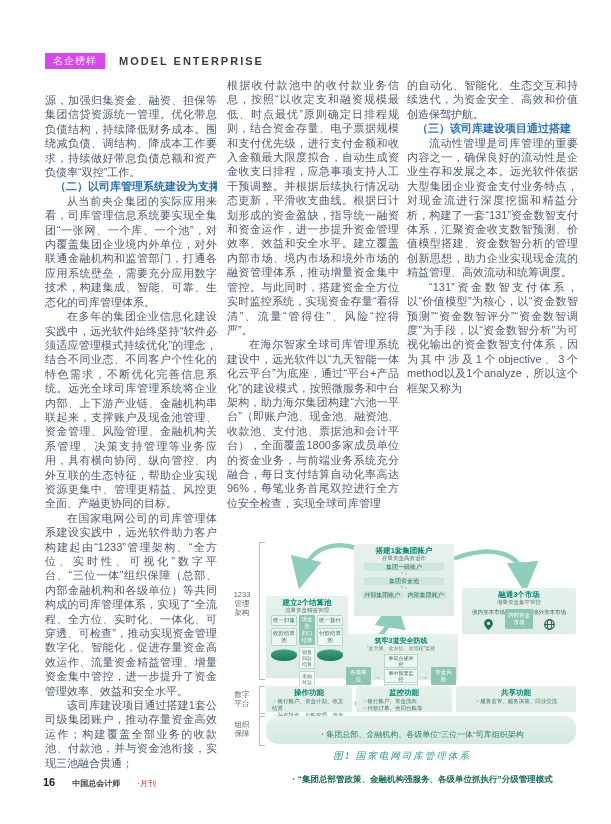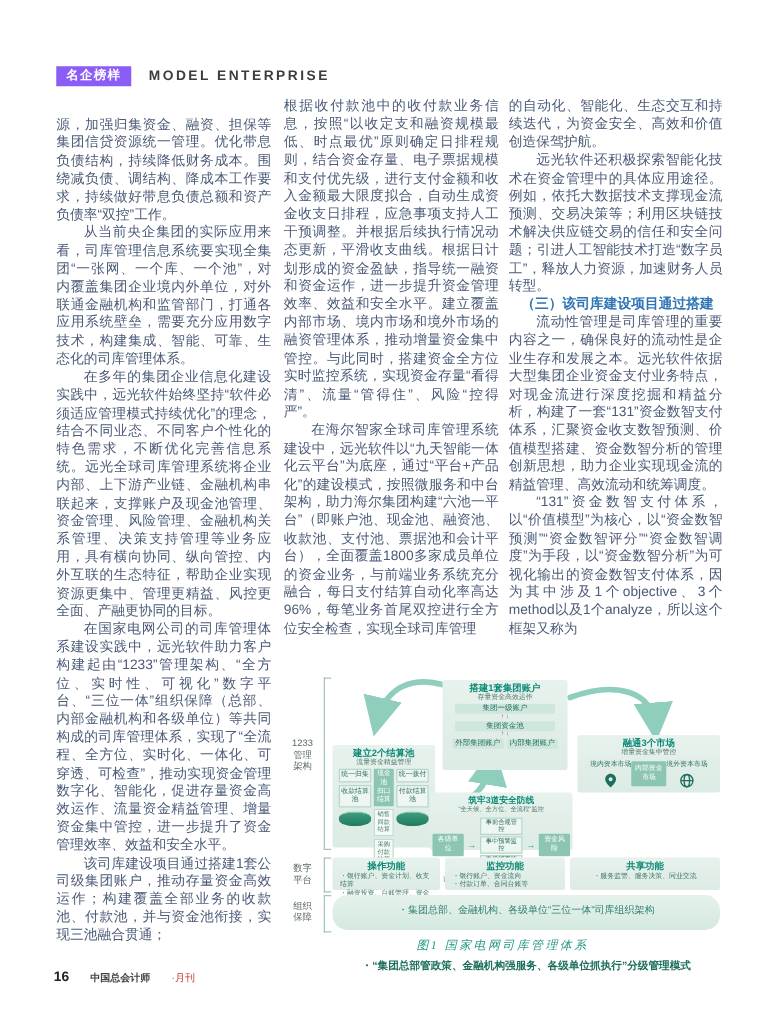--- a/index.html
+++ b/index.html
@@ -2,21 +2,21 @@
 <html><head>
 <meta charset="utf-8">
 <style>
   html,body{margin:0;padding:0;}
   body{
     width:611px;height:824px;position:relative;background:#ffffff;overflow:hidden;
     font-family:"Liberation Sans","DejaVu Sans",sans-serif;
   }
   
   .hdr{position:absolute;left:45px;top:52px;height:18px;display:flex;align-items:center;gap:14px;}
-  .badge{display:inline-block;background:#8b5cf6;color:#fff;font-size:10px;font-weight:bold;
+  .badge{display:inline-block;background:#d946ef;color:#fff;font-size:10px;font-weight:normal;
          padding:3px 8px;line-height:10px;letter-spacing:1px;}
   .hdr-en{font-size:11px;font-weight:bold;color:#3c3c3c;letter-spacing:2px;}
   
   .col{position:absolute;overflow:hidden;color:#4b5b77;font-size:11px;line-height:14.4px;
        text-align:justify;}
   .col1{left:45px;top:78px;width:172px;height:694px;padding-top:15px;}
   .col2{left:227px;top:78px;width:172px;height:438px;}
   .col3{left:407px;top:78px;width:171px;height:442px;}
   .para{margin:0;}
   .indent{text-indent:2em;}
@@ -49,21 +49,21 @@
   .mkt-mid{width:26px;font-size:5.5px;line-height:7px;padding:3px 1px;}
   .d-row{display:flex;justify-content:center;align-items:center;gap:3px;margin-top:2px;}
   .d-stack{display:flex;flex-direction:column;gap:1px;}
   .d-stack div{background:#eef6f2;border:0.5px solid #b8d6cb;color:#2f6e60;font-size:5px;line-height:6px;padding:0 2px;}
   .d-arrow{color:#44a98d;font-size:7px;font-weight:bold;}
   .d-labels{display:flex;justify-content:space-around;font-size:5px;color:#55776e;margin-top:2px;}
   .func .fig-title{line-height:10px;}
   .bullets{text-align:left;padding:0 4px;}
   .bullets div{font-size:5.5px;line-height:7px;color:#43776b;}
   .org-band{position:absolute;background:linear-gradient(#e5f2ec,#d4e9e0);border-radius:12px;
-            text-align:center;padding-top:6px;box-sizing:border-box;}
+            text-align:center;padding-top:13px;box-sizing:border-box;}
   .org-l1{font-size:8px;color:#2f7f6e;line-height:12px;}
   .org-l2{font-size:8.5px;font-weight:bold;color:#1d6e5c;line-height:12px;margin-top:32px;}
   .caption{position:absolute;left:226px;top:750px;width:352px;text-align:center;
            font-family:"Liberation Serif","DejaVu Serif",serif;font-style:italic;
            font-size:9.5px;color:#27988a;letter-spacing:2px;}
   
   .footer{position:absolute;left:43px;top:776px;display:flex;align-items:baseline;gap:17px;}
   .pageno{font-size:11px;font-weight:bold;color:#222222;}
   .journal{font-size:8px;font-weight:bold;color:#444444;}
   .suffix{font-size:8px;color:#c0392b;}
@@ -74,34 +74,34 @@
 
 <div class="page">
 
   <div class="hdr">
     <span class="badge">名企榜样</span>
     <span class="hdr-en">MODEL ENTERPRISE</span>
   </div>
 
   <div class="col col1">
     <p class="para">源，加强归集资金、融资、担保等集团信贷资源统一管理。优化带息负债结构，持续降低财务成本。围绕减负债、调结构、降成本工作要求，持续做好带息负债总额和资产负债率“双控”工作。</p>
+    <p class="para heading">（二）以司库管理系统建设为支撑</p>
     <p class="para indent">从当前央企集团的实际应用来看，司库管理信息系统要实现全集团“一张网、一个库、一个池”，对内覆盖集团企业境内外单位，对外联通金融机构和监管部门，打通各应用系统壁垒，需要充分应用数字技术，构建集成、智能、可靠、生态化的司库管理体系。</p>
     <p class="para indent">在多年的集团企业信息化建设实践中，远光软件始终坚持“软件必须适应管理模式持续优化”的理念，结合不同业态、不同客户个性化的特色需求，不断优化完善信息系统。远光全球司库管理系统将企业内部、上下游产业链、金融机构串联起来，支撑账户及现金池管理、资金管理、风险管理、金融机构关系管理、决策支持管理等业务应用，具有横向协同、纵向管控、内外互联的生态特征，帮助企业实现资源更集中、管理更精益、风控更全面、产融更协同的目标。</p>
     <p class="para indent">在国家电网公司的司库管理体系建设实践中，远光软件助力客户构建起由“1233”管理架构、“全方位、实时性、可视化”数字平台、“三位一体”组织保障（总部、内部金融机构和各级单位）等共同构成的司库管理体系，实现了“全流程、全方位、实时化、一体化、可穿透、可检查”，推动实现资金管理数字化、智能化，促进存量资金高效运作、流量资金精益管理、增量资金集中管控，进一步提升了资金管理效率、效益和安全水平。</p>
     <p class="para indent">该司库建设项目通过搭建1套公司级集团账户，推动存量资金高效运作；构建覆盖全部业务的收款池、付款池，并与资金池衔接，实现三池融合贯通；</p>
   </div>
 
   <div class="col col2">
     <p class="para">根据收付款池中的收付款业务信息，按照“以收定支和融资规模最低、时点最优”原则确定日排程规则，结合资金存量、电子票据规模和支付优先级，进行支付金额和收入金额最大限度拟合，自动生成资金收支日排程，应急事项支持人工干预调整。并根据后续执行情况动态更新，平滑收支曲线。根据日计划形成的资金盈缺，指导统一融资和资金运作，进一步提升资金管理效率、效益和安全水平。建立覆盖内部市场、境内市场和境外市场的融资管理体系，推动增量资金集中管控。与此同时，搭建资金全方位实时监控系统，实现资金存量“看得清”、流量“管得住”、风险“控得严”。</p>
     <p class="para indent">在海尔智家全球司库管理系统建设中，远光软件以“九天智能一体化云平台”为底座，通过“平台+产品化”的建设模式，按照微服务和中台架构，助力海尔集团构建“六池一平台”（即账户池、现金池、融资池、收款池、支付池、票据池和会计平台），全面覆盖1800多家成员单位的资金业务，与前端业务系统充分融合，每日支付结算自动化率高达96%，每笔业务首尾双控进行全方位安全检查，实现全球司库管理</p>
   </div>
 
   <div class="col col3">
     <p class="para">的自动化、智能化、生态交互和持续迭代，为资金安全、高效和价值创造保驾护航。</p>
-    <p class="para indent">远光软件还积极探索智能化技术在资金管理中的具体应用途径。例如，依托大数据技术支撑现金流预测、交易决策等；利用区块链技术解决供应链交易的信任和安全问题；引进人工智能技术打造“数字员工”，释放人力资源，加速财务人员转型。</p>
     <p class="para heading">（三）该司库建设项目通过搭建</p>
     <p class="para indent">流动性管理是司库管理的重要内容之一，确保良好的流动性是企业生存和发展之本。远光软件依据大型集团企业资金支付业务特点，对现金流进行深度挖掘和精益分析，构建了一套“131”资金数智支付体系，汇聚资金收支数智预测、价值模型搭建、资金数智分析的管理创新思想，助力企业实现现金流的精益管理、高效流动和统筹调度。</p>
     <p class="para indent">“131”资金数智支付体系，以“价值模型”为核心，以“资金数智预测”“资金数智评分”“资金数智调度”为手段，以“资金数智分析”为可视化输出的资金数智支付体系，因为其中涉及1个objective、3个method以及1个analyze，所以这个框架又称为</p>
   </div>
 
   <div class="figure">
 
     <svg class="arrows" width="352" height="214">
       <defs>
         <marker id="ah" markerWidth="7" markerHeight="7" refX="4" refY="3.5" orient="auto">

